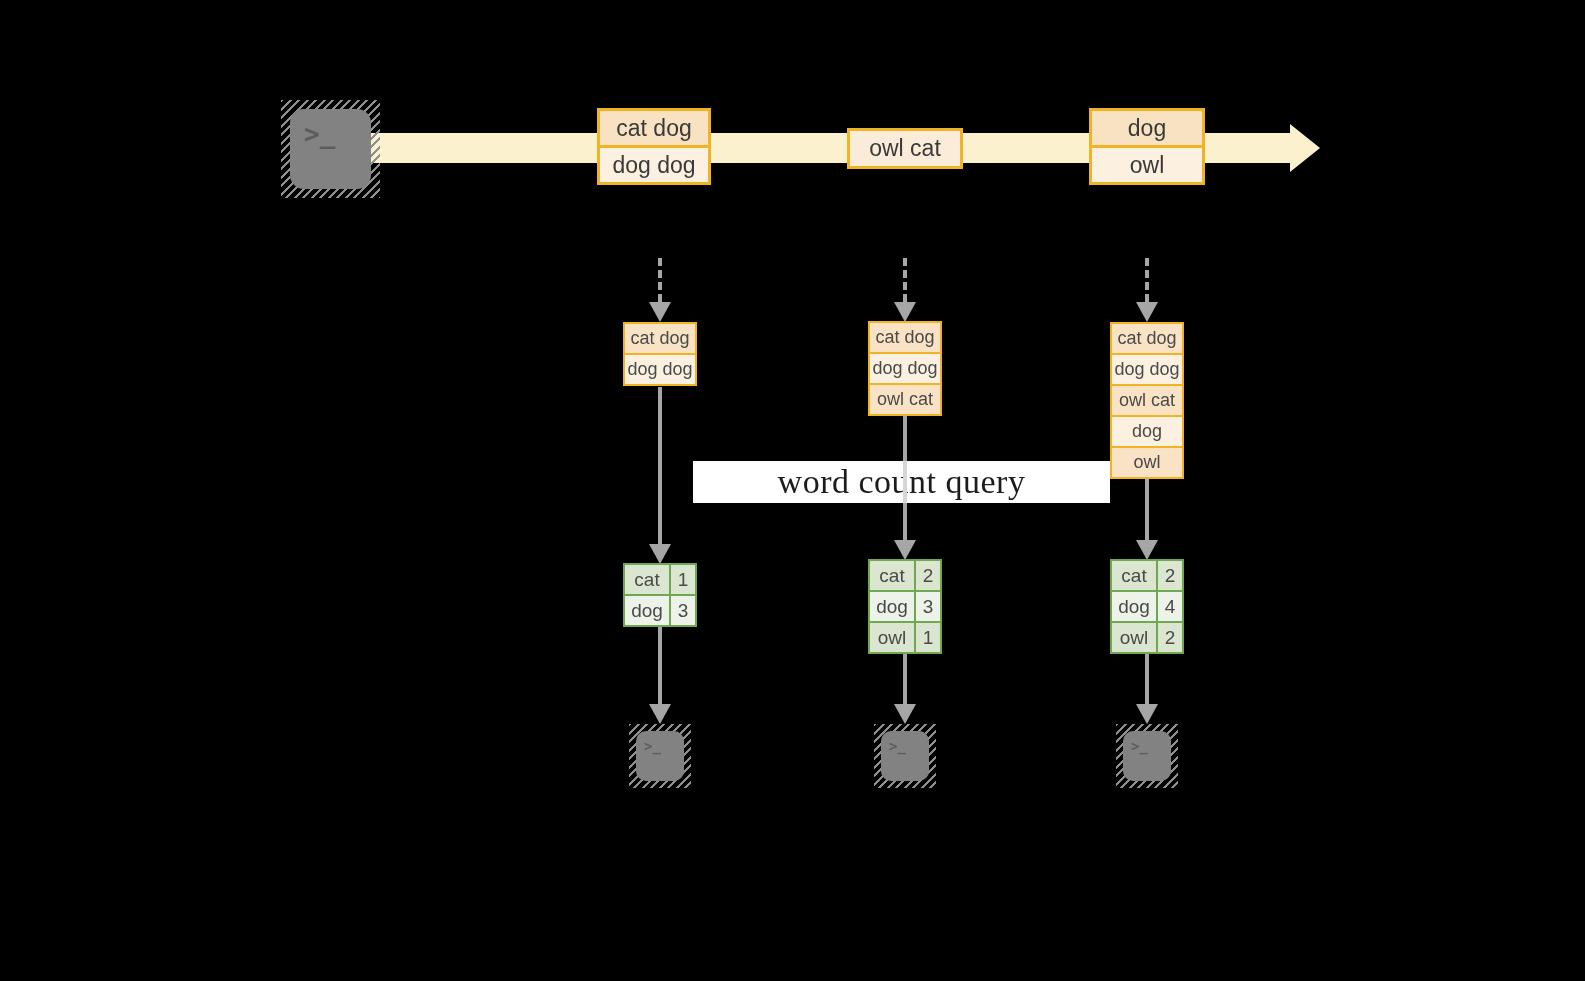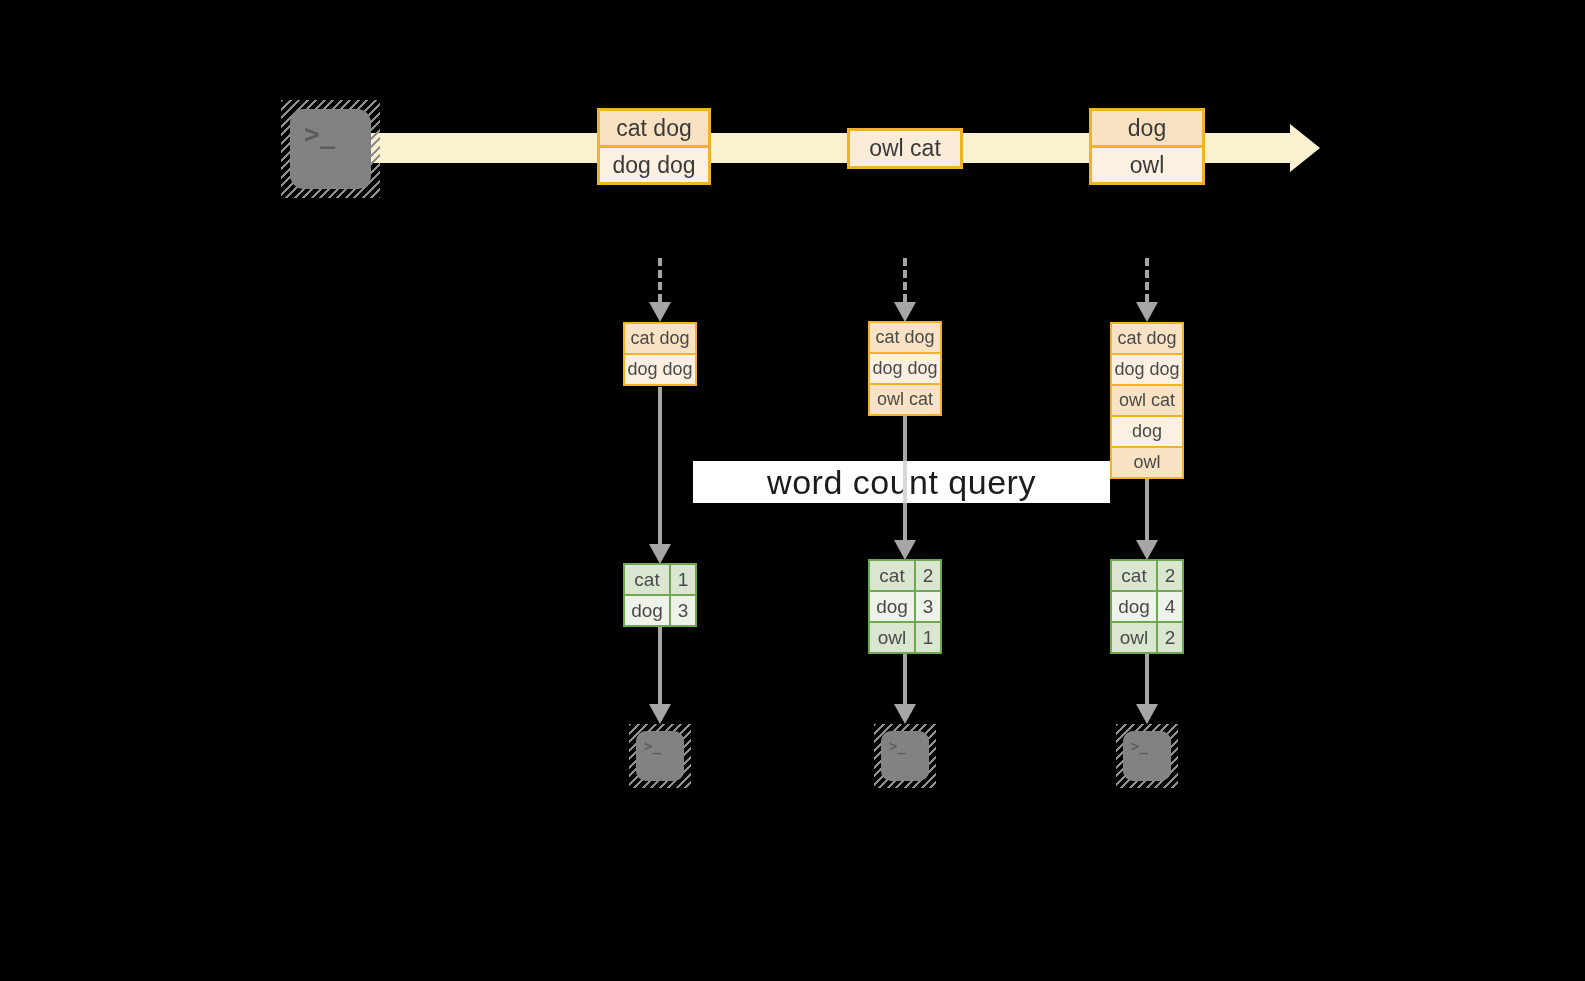--- a/index.html
+++ b/index.html
@@ -47,21 +47,21 @@
   .gtable .grow:nth-child(even) .cell-word,.gtable .grow:nth-child(even) .cell-num{background:#EEF3E9;}
 
   
   .vline{width:0;border-left:4px solid #A6A6A6;z-index:1;}
   .vline.dashed{border-left-style:dashed;}
   .vhead{width:0;height:0;border-left:11px solid transparent;border-right:11px solid transparent;
          border-top:20px solid #A6A6A6;z-index:1;}
 
   
   .qlabel{background:#FFFFFF;z-index:2;display:flex;align-items:center;justify-content:center;
-          font-size:34px;font-weight:300;color:#1c1c1c;letter-spacing:0.5px;}
+          font-size:34px;font-weight:300;color:#1c1c1c;letter-spacing:0.5px;font-family:Liberation Serif, serif;}
   .qstrip{background:#D7D7D7;z-index:3;}
 </style>
 </head>
 <body>
 
 <div class="canvas">
 
   <div class="abs band" style="left:368px;top:133px;width:922px;height:30px"></div>
   <div class="abs band-head" style="left:1290px;top:124px"></div>
 

